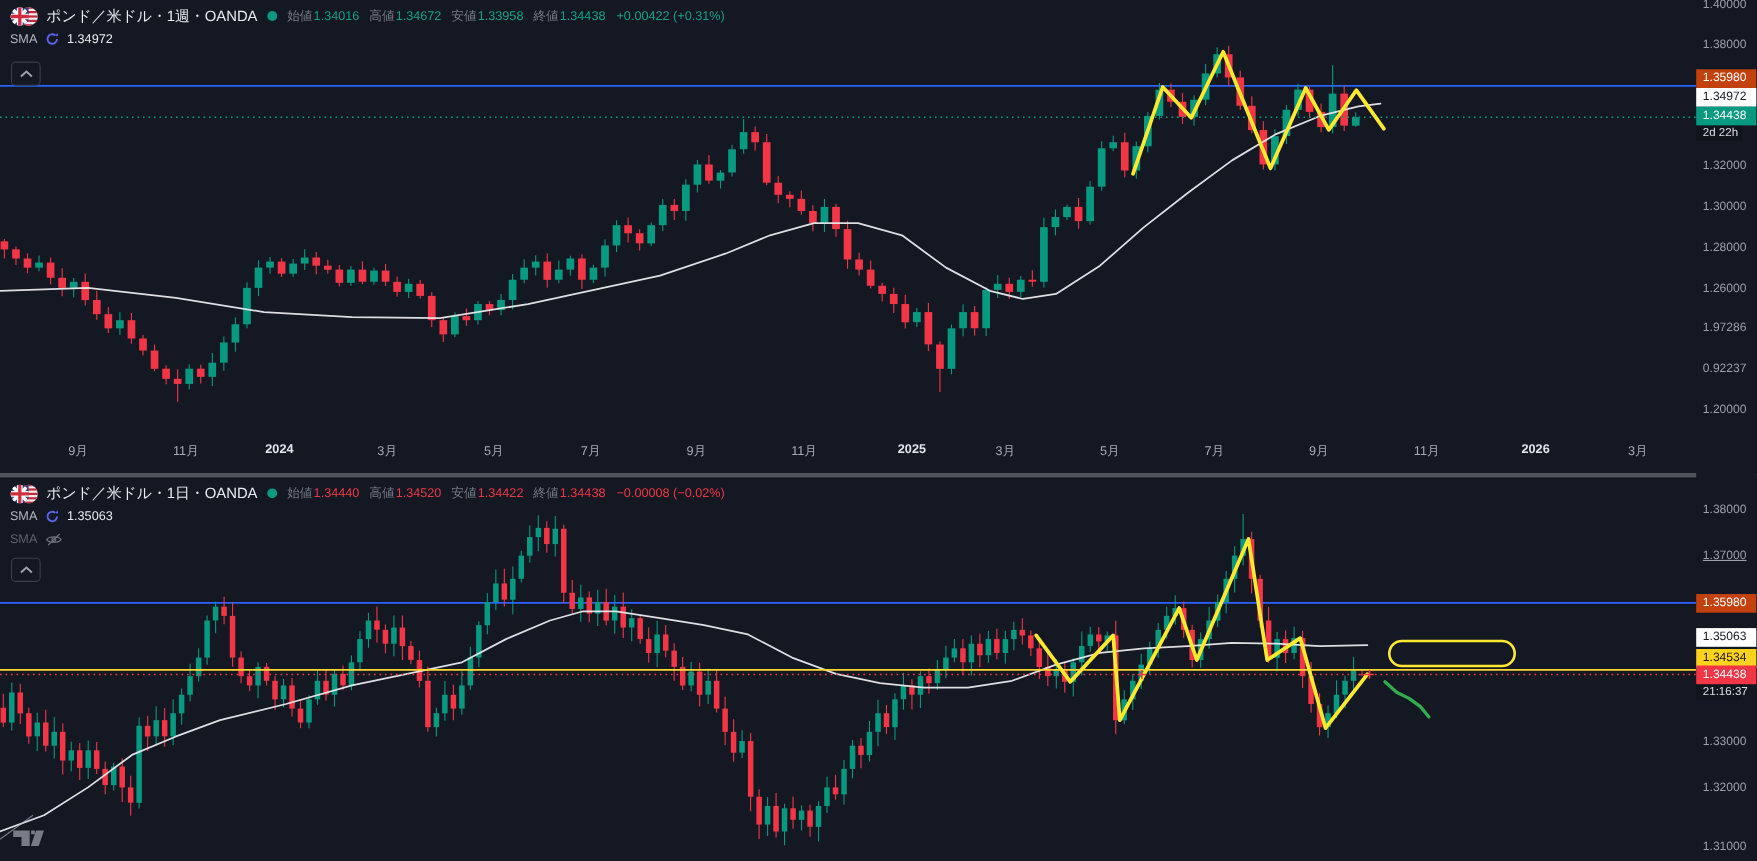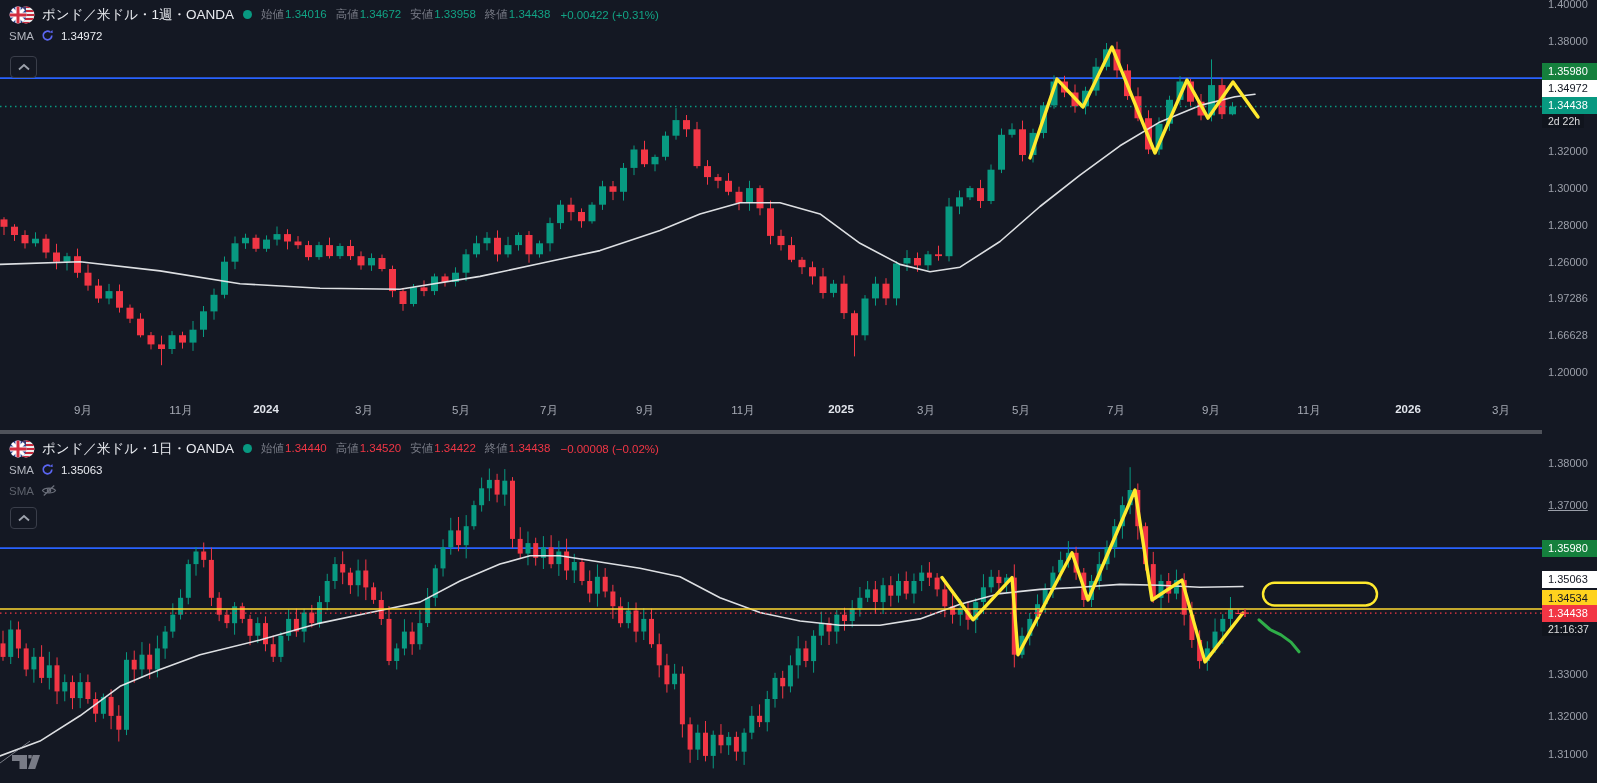--- a/index.html
+++ b/index.html
@@ -5,28 +5,28 @@
   html,body{margin:0;padding:0;background:#0c0f17;}
   #screen{position:relative;width:1597px;height:783px;background:#141823;overflow:hidden;
           font-family:"Liberation Sans",sans-serif;-webkit-font-smoothing:antialiased;}
   svg.plot{position:absolute;left:0;display:block;}
   
   #divider{position:absolute;left:0;top:430px;width:1597px;height:4px;background:#4f525a;}
   
   #price-axis{position:absolute;top:0;right:0;width:55px;height:783px;background:#141823;}
   .tick{position:absolute;left:0;width:100%;transform:translateY(-50%);color:#9b9fa9;font-size:11px;padding-left:6px;box-sizing:border-box;}
   .tag{position:absolute;left:0;width:100%;box-sizing:border-box;font-size:11px;line-height:17px;height:17px;padding-left:6px;}
-  .tag.blue{background:#15803d;color:#fff;}
+  .tag.blue{background:#c2410c;color:#fff;}
   .tag.white{background:#ffffff;color:#131722;}
   .tag.teal{background:#089981;color:#fff;}
   .tag.yellow{background:#ffd21e;color:#131722;}
   .tag.red{background:#f23645;color:#fff;}
   .tag .sub{display:block;height:14px;line-height:14px;font-size:10.5px;background:rgba(0,0,0,0.16);color:rgba(255,255,255,0.85);margin:0 13px 0 -6px;padding-left:6px;}
   
-  #time-axis{position:absolute;left:16px;top:395px;width:1542px;height:35px;}
+  #time-axis{position:absolute;left:4px;top:395px;width:1542px;height:35px;}
   .tlabel{position:absolute;top:8px;transform:translateX(-50%);font-size:11.5px;color:#a7abb5;}
   .tlabel.bold{color:#e2e5ec;font-weight:bold;}
   
   .legend{position:absolute;left:9px;z-index:5;}
   .lrow{display:flex;align-items:center;height:21px;white-space:nowrap;}
   .ltitle{color:#e9ebf0;font-size:13.5px;margin:0 7px 0 7px;}
   .dot{width:9px;height:9px;border-radius:50%;background:#089981;margin:0 9px 0 2px;}
   .kv{margin-right:9px;font-size:11.5px;}
   .k{color:#787b86;}
   .v{margin-left:1px;}
@@ -645,30 +645,30 @@
     </svg>
 
   <div id="price-axis">
       <div class="tick" style="top: 4px;">1.40000</div>
       <div class="tick" style="top: 41px;">1.38000</div>
       <div class="tick" style="top: 151px;">1.32000</div>
       <div class="tick" style="top: 188px;">1.30000</div>
       <div class="tick" style="top: 225px;">1.28000</div>
       <div class="tick" style="top: 262px;">1.26000</div>
       <div class="tick" style="top: 298px;">1.97286</div>
-      <div class="tick" style="top: 335px;">1.66628</div>
+      <div class="tick" style="top: 335px;">0.92237</div>
       <div class="tick" style="top: 372px;">1.20000</div>
       <div class="tag blue" style="top: 63px;">1.35980</div>
       <div class="tag white" style="top: 80px;">1.34972</div>
       <div class="tag teal" style="top: 97px;">1.34438<span class="sub">2d 22h</span></div>
       <div class="tick" style="top: 463px;">1.38000</div>
       <div class="tick" style="top: 505px; text-decoration: underline;">1.37000</div>
       <div class="tick" style="top: 674px;">1.33000</div>
       <div class="tick" style="top: 716px;">1.32000</div>
-      <div class="tick" style="top: 754px;">1.31000</div>
+      <div class="tick" style="top: 770px;">1.31000</div>
       <div class="tag blue" style="top: 540px;">1.35980</div>
       <div class="tag white" style="top: 571px;">1.35063</div>
       <div class="tag yellow" style="top: 590px;">1.34534</div>
       <div class="tag red" style="top: 605px;">1.34438<span class="sub">21:16:37</span></div>
     </div>
 
   <div class="legend" style="top:4px">
     <div class="lrow">
       <span class="icon">
         <svg width="26" height="18" viewBox="0 0 26 18">

